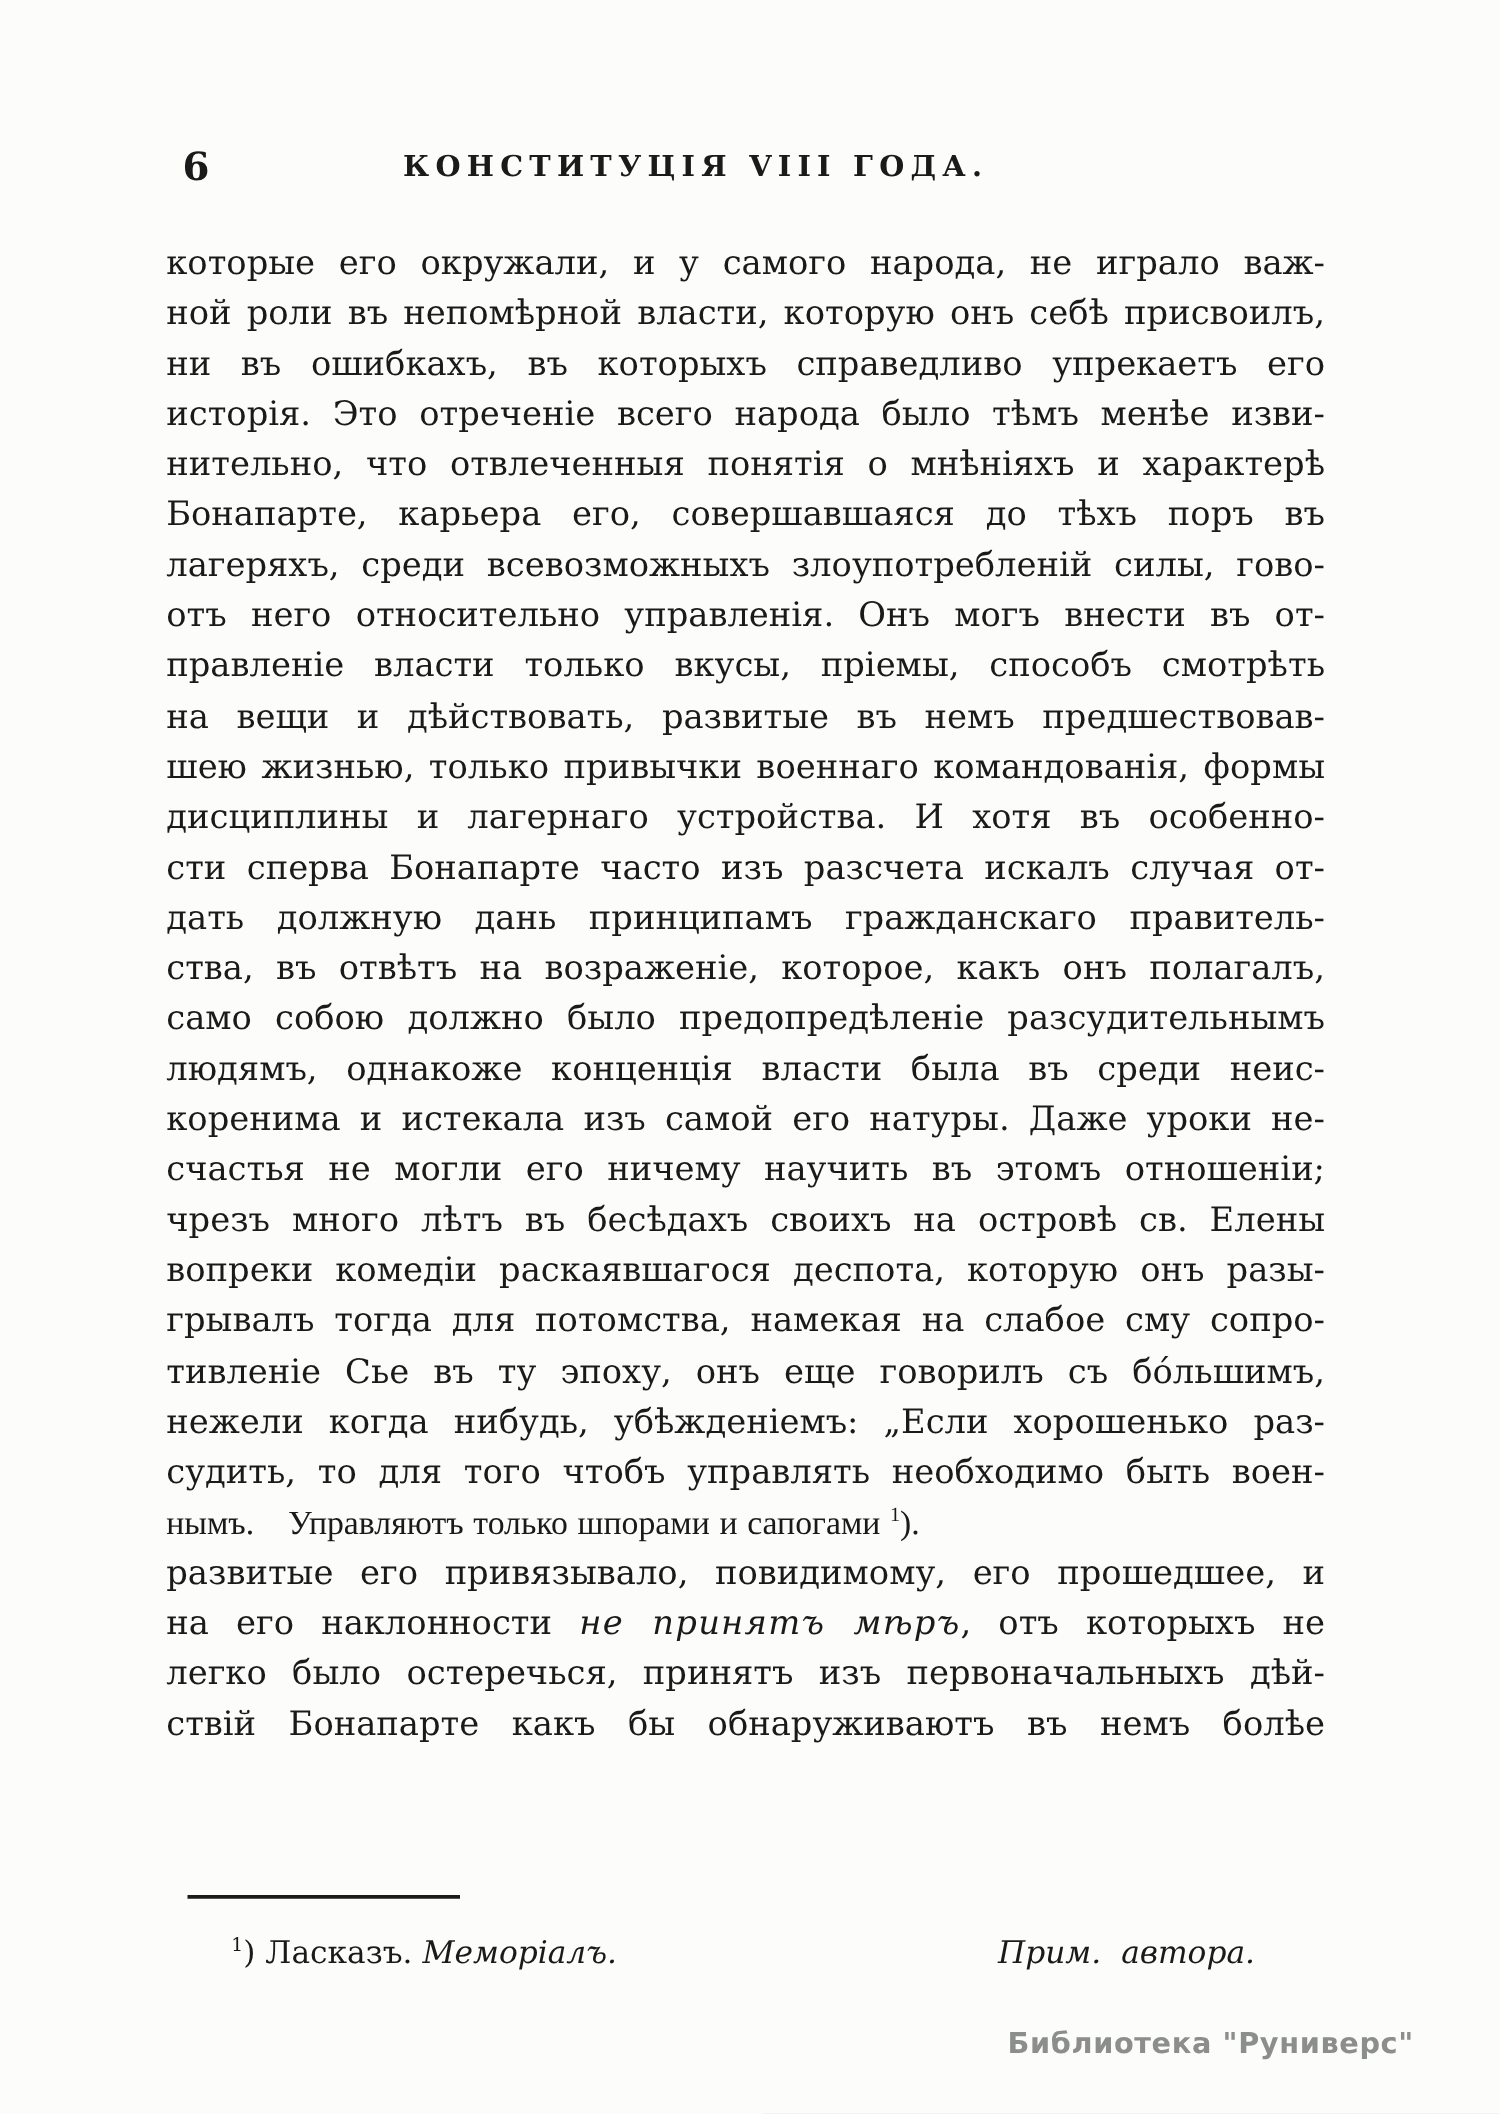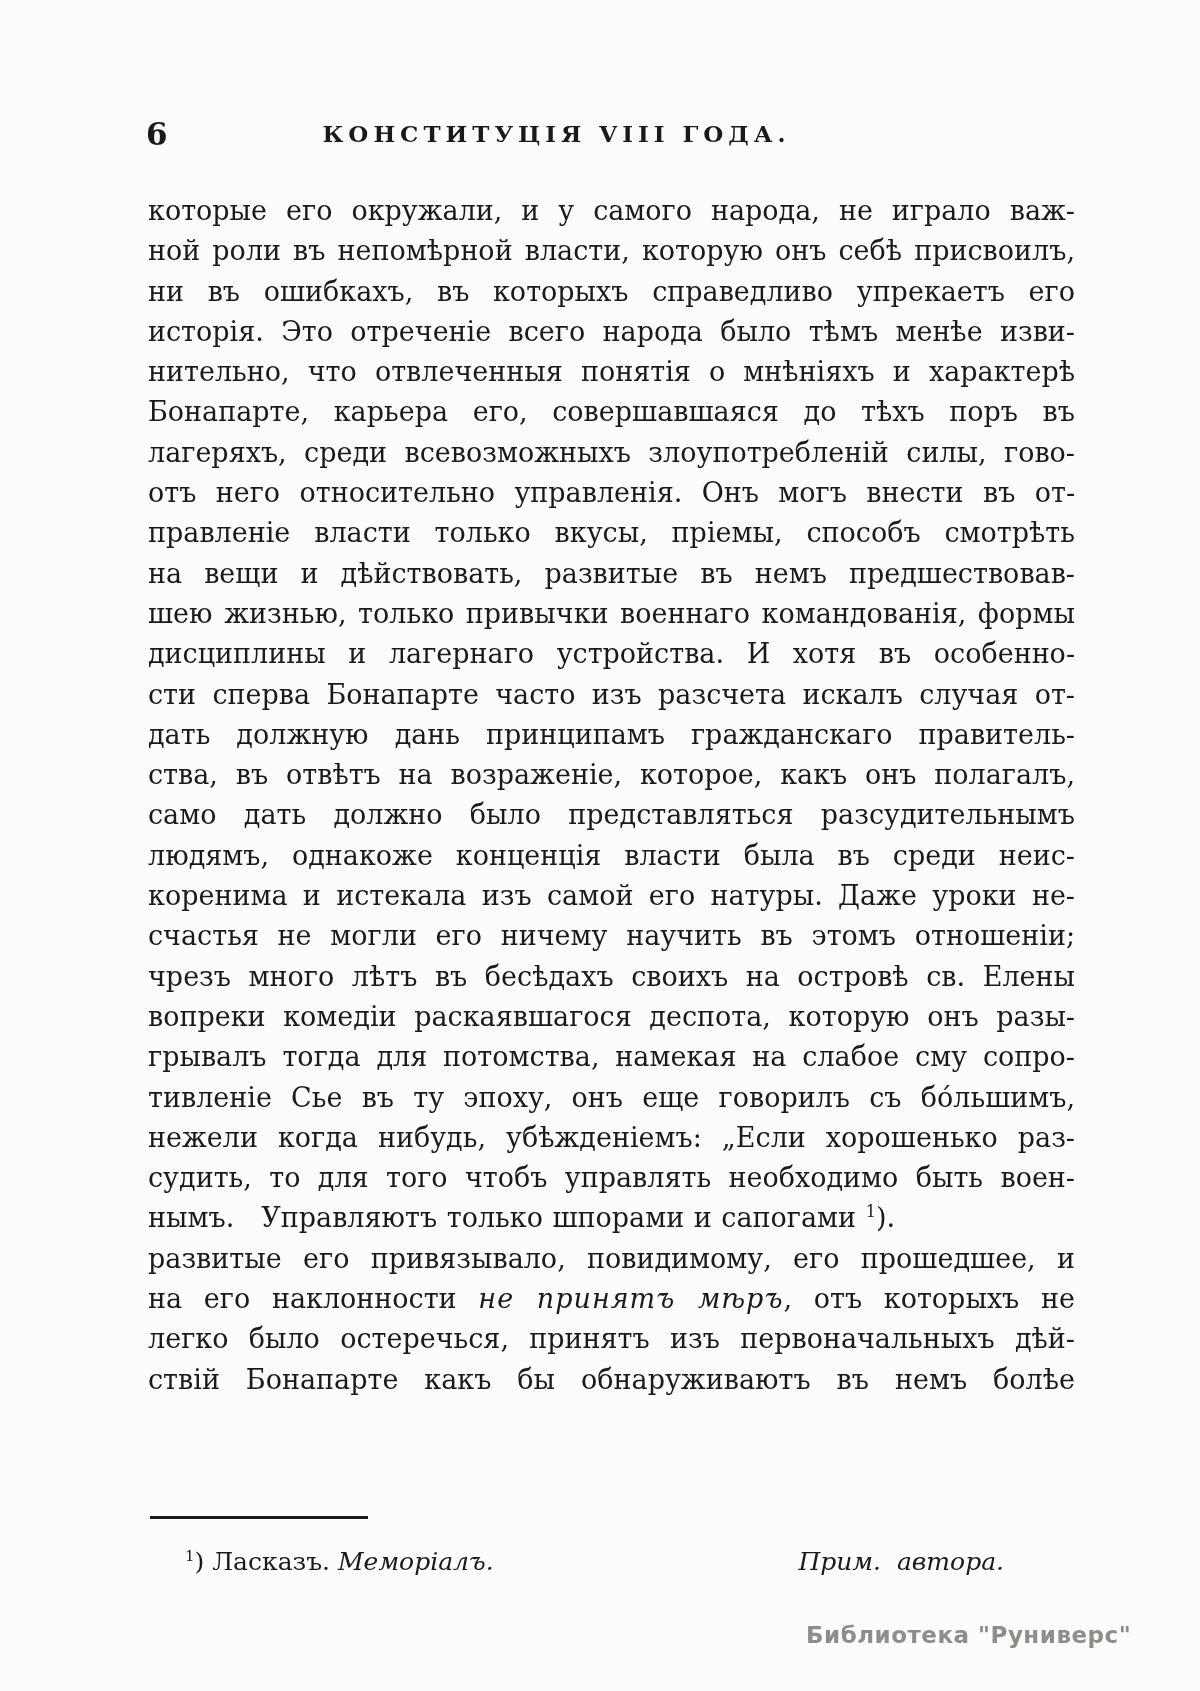--- a/index.html
+++ b/index.html
@@ -17,28 +17,28 @@
     position:absolute; left:13px; top:0;
     font-size:31px; font-weight:bold; line-height:40px;
   }
   .header-title {
     text-align:center;
     transform:translateX(-40px);
     font-size:23px; font-weight:bold;
     letter-spacing:5px;
     line-height:40px;
   }
-  .body-text { position:absolute; left:148px; top:191px; width:927px; font-size:27px; }
+  .body-text { position:absolute; left:133px; top:191px; width:927px; font-size:27px; }
   .line {
     line-height:40.3px;
     text-align:justify;
     text-align-last:justify;
     word-spacing:1px;
   }
-  .line.natural { text-align-last:left; }
+  .line.natural { text-align-last:left;font-family:Liberation Serif, serif; }
   .line.indent { text-indent:47px; }
   .line em { font-style:italic; letter-spacing:1px; }
   sup.fnmark { font-size:0.6em; vertical-align:super; line-height:0; }
   .footnote-rule {
     position:absolute; left:150px; top:1516px;
     width:218px; height:3px; background:#1b1b1b;
   }
   .footnote {
     position:absolute; left:133px; top:1545px; width:927px;
     font-size:25px; line-height:34px;
@@ -77,21 +77,21 @@
           <div class="line">Бонапарте, карьера его, совершавшаяся до тѣхъ поръ въ</div>
           <div class="line">лагеряхъ, среди всевозможныхъ злоупотребленій силы, гово-</div>
           <div class="line">отъ него относительно управленія. Онъ могъ внести въ от-</div>
           <div class="line">правленіе власти только вкусы, пріемы, способъ смотрѣть</div>
           <div class="line">на вещи и дѣйствовать, развитые въ немъ предшествовав-</div>
           <div class="line">шею жизнью, только привычки военнаго командованія, формы</div>
           <div class="line">дисциплины и лагернаго устройства. И хотя въ особенно-</div>
           <div class="line">сти сперва Бонапарте часто изъ разсчета искалъ случая от-</div>
           <div class="line">дать должную дань принципамъ гражданскаго правитель-</div>
           <div class="line">ства, въ отвѣтъ на возраженіе, которое, какъ онъ полагалъ,</div>
-          <div class="line">само дать должно было представляться разсудительнымъ</div>
+          <div class="line">само собою должно было предопредѣленіе разсудительнымъ</div>
           <div class="line">людямъ, однакоже конценція власти была въ среди неис-</div>
           <div class="line">коренима и истекала изъ самой его натуры. Даже уроки не-</div>
           <div class="line">счастья не могли его ничему научить  въ этомъ отношеніи;</div>
           <div class="line">чрезъ много лѣтъ въ бесѣдахъ своихъ на островѣ св. Елены</div>
           <div class="line">вопреки комедіи раскаявшагося деспота, которую онъ разы-</div>
           <div class="line">грывалъ тогда для потомства, намекая на слабое сму сопро-</div>
           <div class="line">тивленіе Сье въ ту эпоху, онъ еще говорилъ съ бо́льшимъ,</div>
           <div class="line">нежели когда нибудь, убѣжденіемъ: „Если хорошенько раз-</div>
           <div class="line">судить, то для того чтобъ  управлять необходимо быть воен-</div>
         </div>

